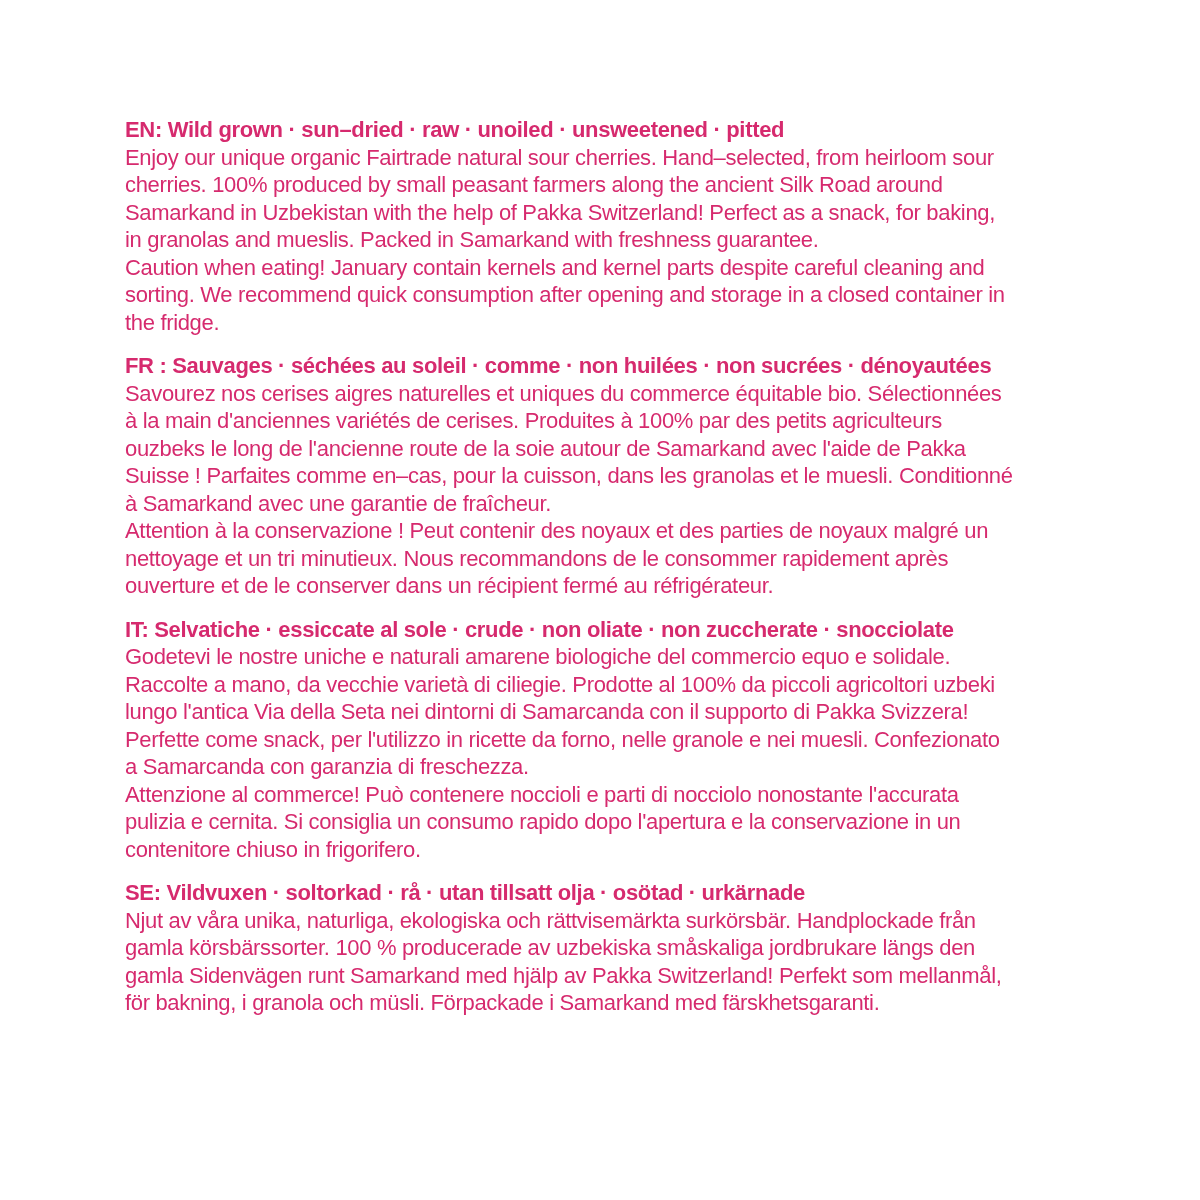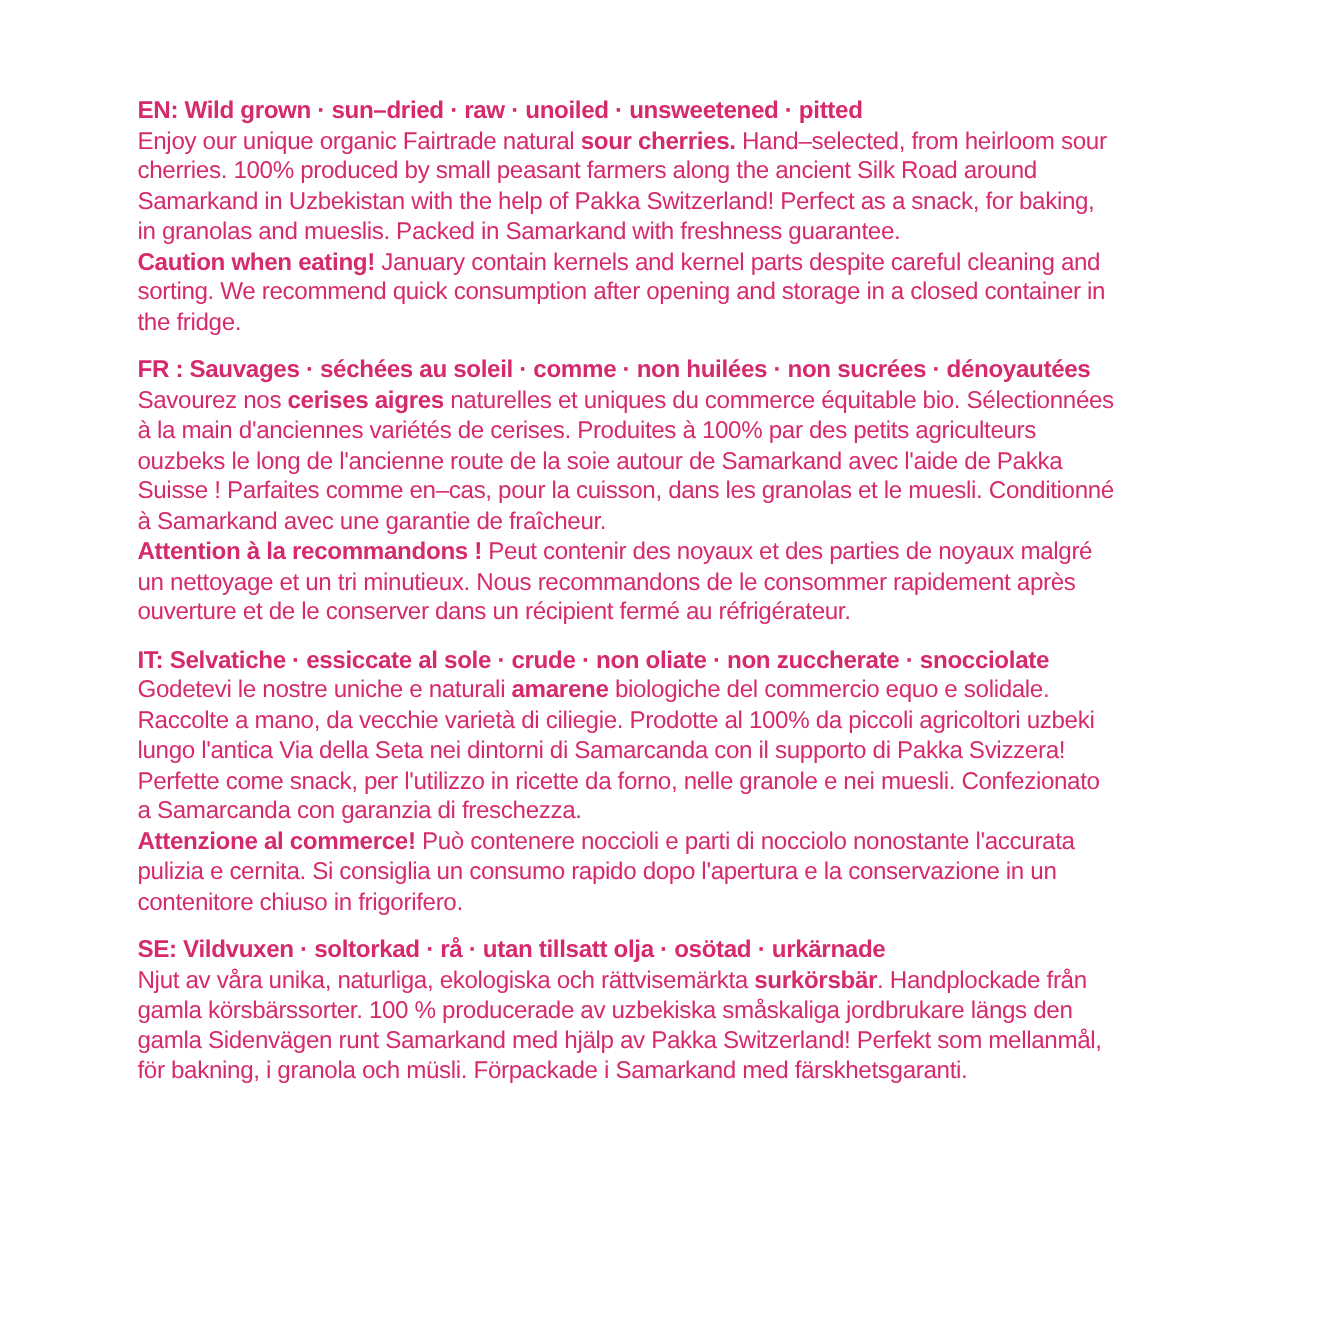--- a/index.html
+++ b/index.html
@@ -8,58 +8,58 @@
     background: #ffffff;
   }
   body {
     width: 1200px;
     height: 1200px;
     overflow: hidden;
     font-family: "Liberation Sans", sans-serif;
   }
   .label-text {
     box-sizing: border-box;
-    padding: 86px 120px 0 125px;
+    padding: 116px 120px 0 125px;
     width: 1136px;
     color: #d62a6e;
     font-size: 22px;
     line-height: 27.5px;
     letter-spacing: -0.015em;
   }
   .section {
     margin: 0 0 16px 0;
   }
   .section h2 {
     margin: 0;
     font-size: 22px;
     line-height: 27.5px;
     font-weight: 700;
   }
   .section p {
     margin: 0;
   }
   .b {
-    font-weight: 700;
+    font-weight: 400;
   }
 </style>
 </head>
 <body>
 
 <main class="label-text">
 
   <section class="section">
     <h2>EN: Wild grown · sun–dried · raw · unoiled · unsweetened · pitted</h2>
     <p><span>Enjoy our unique organic Fairtrade natural </span><span class="b">sour cherries.</span><span> Hand–selected, from heirloom sour cherries. 100% produced by small peasant farmers along the ancient Silk Road around Samarkand in Uzbekistan with the help of Pakka Switzerland! Perfect as a snack, for baking, in granolas and mueslis. Packed in Samarkand with freshness guarantee.</span></p>
     <p><span class="b">Caution when eating!</span><span> January contain kernels and kernel parts despite careful cleaning and sorting. We recommend quick consumption after opening and storage in a closed container in the fridge.</span></p>
   </section>
 
   <section class="section">
     <h2>FR : Sauvages · séchées au soleil · comme · non huilées · non sucrées · dénoyautées</h2>
     <p><span>Savourez nos </span><span class="b">cerises aigres</span><span> naturelles et uniques du commerce équitable bio. Sélectionnées à la main d'anciennes variétés de cerises. Produites à 100% par des petits agriculteurs ouzbeks le long de l'ancienne route de la soie autour de Samarkand avec l'aide de Pakka Suisse ! Parfaites comme en–cas, pour la cuisson, dans les granolas et le muesli. Conditionné à Samarkand avec une garantie de fraîcheur.</span></p>
-    <p><span class="b">Attention à la recommandons !</span><span> Peut contenir des noyaux et des parties de noyaux malgré un nettoyage et un tri minutieux. Nous recommandons de le consommer rapidement après ouverture et de le conserver dans un récipient fermé au réfrigérateur.</span></p>
+    <p><span class="b">Attention à la conservazione !</span><span> Peut contenir des noyaux et des parties de noyaux malgré un nettoyage et un tri minutieux. Nous recommandons de le consommer rapidement après ouverture et de le conserver dans un récipient fermé au réfrigérateur.</span></p>
   </section>
 
   <section class="section">
     <h2>IT: Selvatiche · essiccate al sole · crude · non oliate · non zuccherate · snocciolate</h2>
     <p><span>Godetevi le nostre uniche e naturali </span><span class="b">amarene</span><span> biologiche del commercio equo e solidale. Raccolte a mano, da vecchie varietà di ciliegie. Prodotte al 100% da piccoli agricoltori uzbeki lungo l'antica Via della Seta nei dintorni di Samarcanda con il supporto di Pakka Svizzera! Perfette come snack, per l'utilizzo in ricette da forno, nelle granole e nei muesli. Confezionato a Samarcanda con garanzia di freschezza.</span></p>
     <p><span class="b">Attenzione al commerce!</span><span> Può contenere noccioli e parti di nocciolo nonostante l'accurata pulizia e cernita. Si consiglia un consumo rapido dopo l'apertura e la conservazione in un contenitore chiuso in frigorifero.</span></p>
   </section>
 
   <section class="section">
     <h2>SE: Vildvuxen · soltorkad · rå · utan tillsatt olja · osötad · urkärnade</h2>

